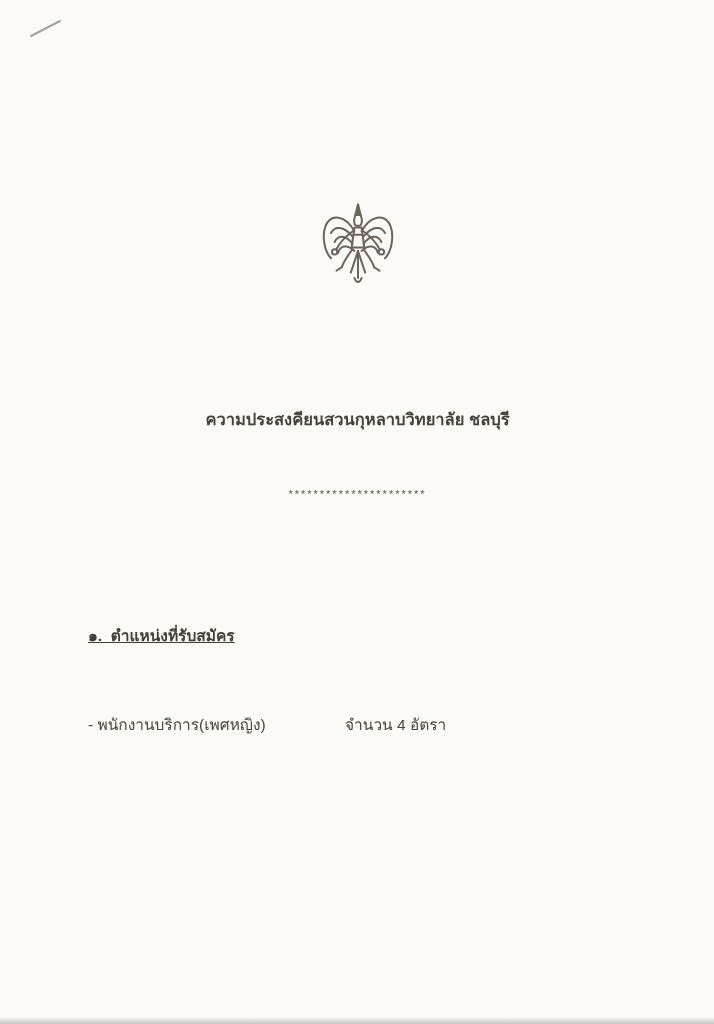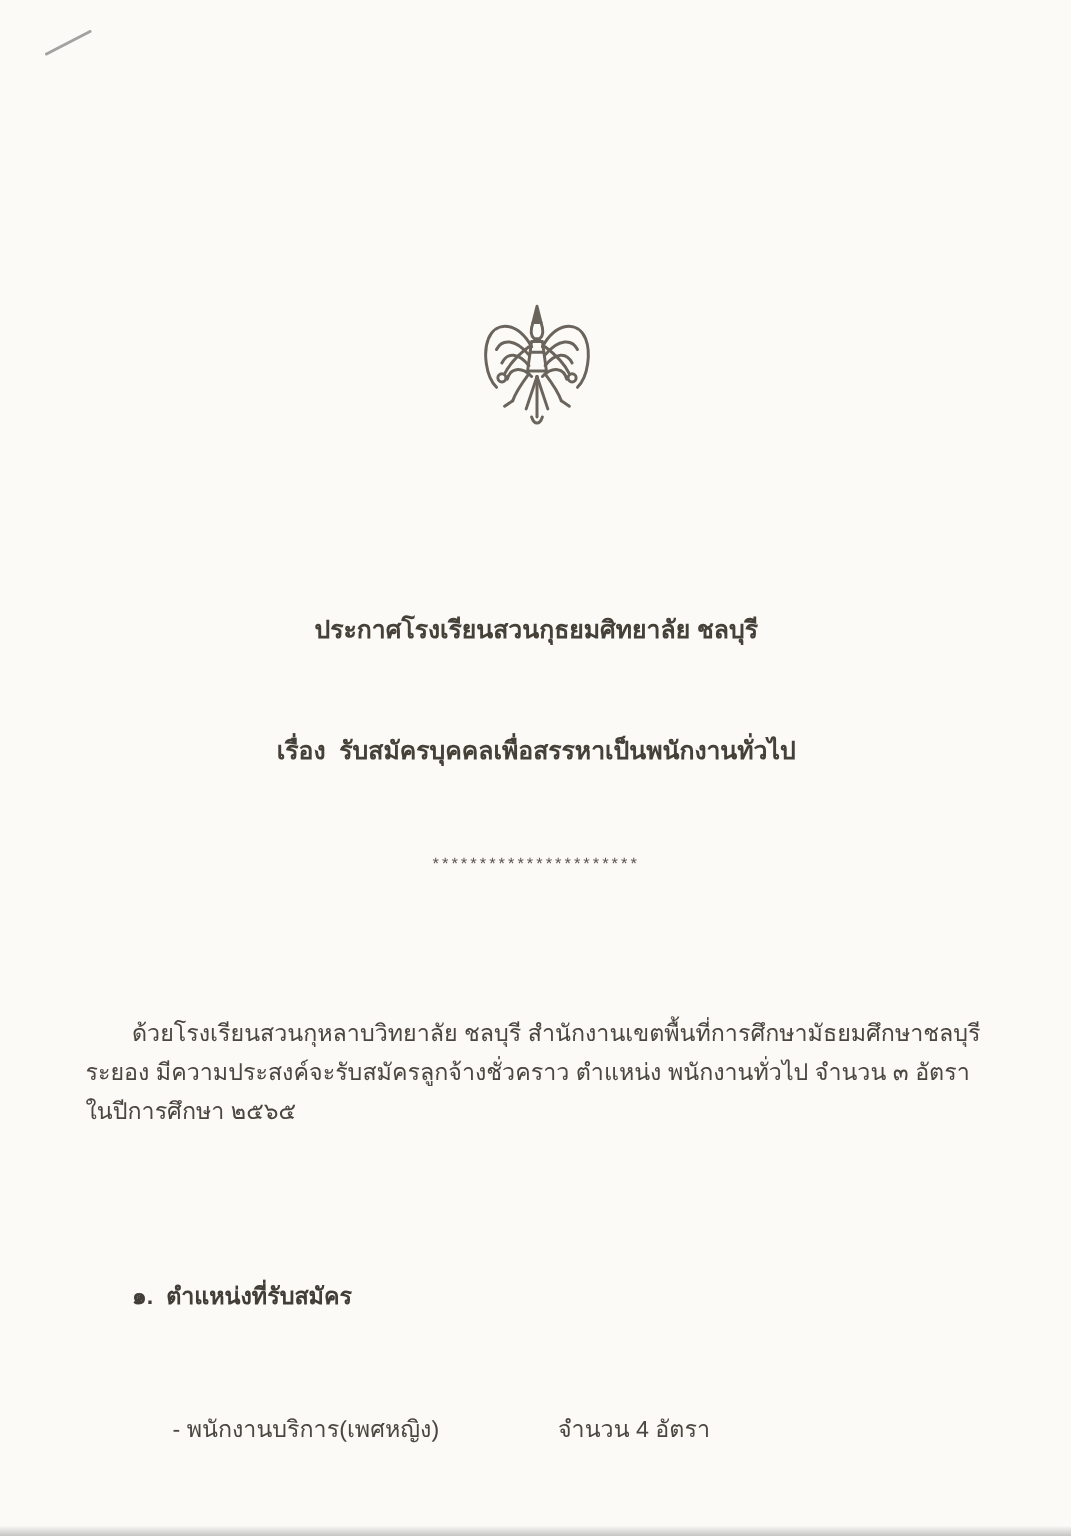--- a/index.html
+++ b/index.html
@@ -48,24 +48,25 @@
     margin-top: 2px;
   }
   .intro {
     margin: 15px 0 0 0;
     text-indent: 31px;
   }
   .sec-heading {
     margin: 17px 0 0 31px;
     font-weight: 700;
     color: #423e37;
+    text-decoration: underline;
   }
   .job-row {
     display: flex;
-    margin: 10px 0 0 58px;
+    margin: 10px 0 0 31px;
   }
   .job-name  { width: 257px; flex: none; }
   .job-salary{ width: 174px; flex: none; }
   .job-qty   { flex: 1; }
   .scan-shadow {
     position: absolute;
     left: 0; bottom: 0;
     width: 100%; height: 7px;
     background: linear-gradient(to top, rgba(110,110,108,0.38), rgba(110,110,108,0));
   }
@@ -99,25 +100,23 @@
         <path d="M44,54 C38,62 34,68 32,74"></path>
         <path d="M56,54 C62,62 66,68 68,74"></path>
         <path d="M32,74 L26,78"></path>
         <path d="M68,74 L74,78"></path>
         <path d="M50,56 L42,80"></path>
         <path d="M50,56 L50,86"></path>
         <path d="M50,56 L58,80"></path>
         <path d="M46,86 C48,92 52,92 54,86"></path>
       </svg></div>
 
-  <div class="title first">ประกาศโรงเรียนสวนกุธยมศิทยาลัย ชลบุรี</div>
-  <div class="title">เรื่อง  รับสมัครบุคคลเพื่อสรรหาเป็นพนักงานทั่วไป</div>
+  <div class="title first">ความประสงคียนสวนกุหลาบวิทยาลัย ชลบุรี</div>
   <div class="divider">**********************</div>
 
-  <p class="intro">ด้วยโรงเรียนสวนกุหลาบวิทยาลัย ชลบุรี สำนักงานเขตพื้นที่การศึกษามัธยมศึกษาชลบุรี ระยอง มีความประสงค์จะรับสมัครลูกจ้างชั่วคราว ตำแหน่ง พนักงานทั่วไป จำนวน ๓ อัตรา  ในปีการศึกษา ๒๕๖๕</p>
 
   <div class="sec-heading">๑.  ตำแหน่งที่รับสมัคร</div>
   <div class="job-row"><span class="job-name">- พนักงานบริการ(เพศหญิง)</span><span class="job-qty">จำนวน 4 อัตรา</span></div>
   
 
   
   
   
   
   

